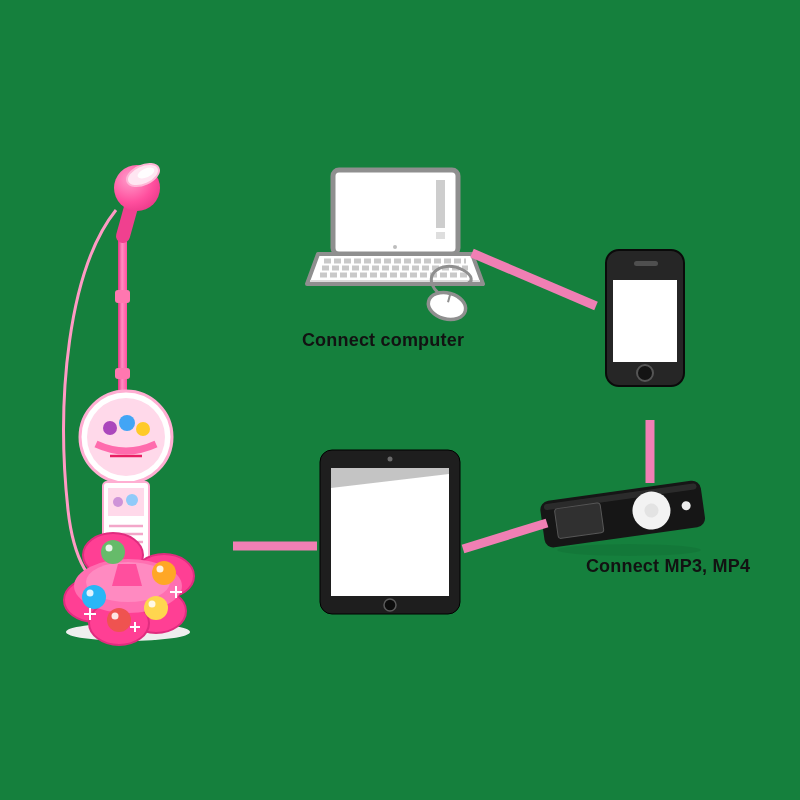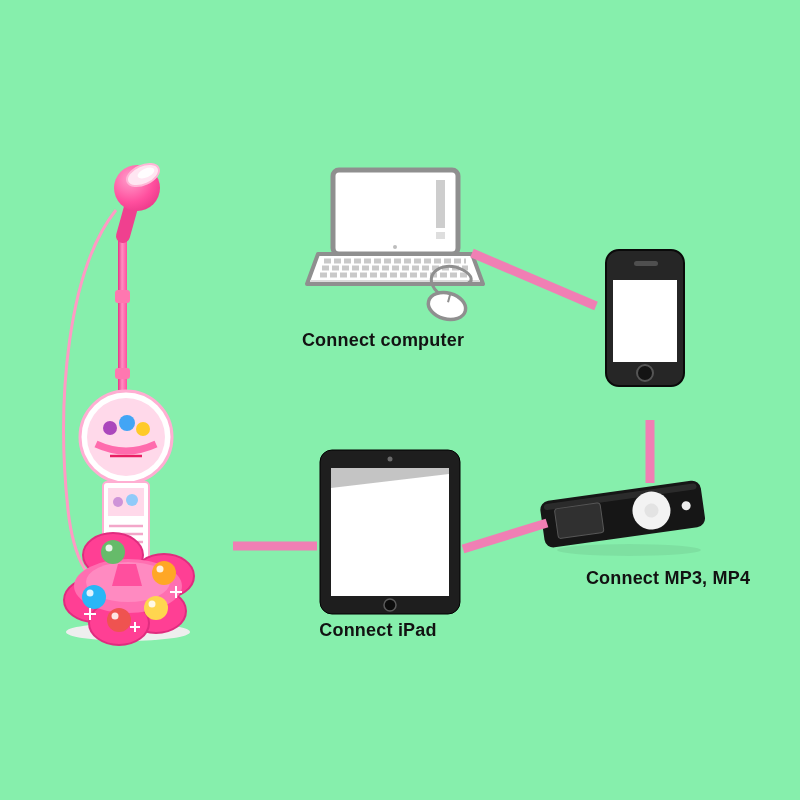--- a/index.html
+++ b/index.html
@@ -1,17 +1,17 @@
 <!DOCTYPE html>
 <html><head>
 <meta charset="utf-8">
 <style>
   html,body{margin:0;padding:0;background:#fff;}
   .canvas{
-    position:relative;width:800px;height:800px;background:#86efac;
+    position:relative;width:800px;height:800px;background:#15803d;
     overflow:hidden;font-family:"Liberation Sans",sans-serif;
   }
   .abs{position:absolute;}
   .label{
     position:absolute;font-weight:700;font-size:18px;color:#121212;
     text-align:center;letter-spacing:.2px;white-space:nowrap;
   }
   svg{display:block;}
 </style>
 </head>
@@ -139,17 +139,16 @@
   <svg class="abs" style="left:0;top:0;pointer-events:none;" width="800" height="800" viewBox="0 0 800 800">
     <line x1="472" y1="253" x2="596" y2="306" stroke-width="9" stroke="#f07fb4"></line>
     <line x1="650" y1="420" x2="650" y2="483" stroke-width="9" stroke="#f07fb4"></line>
     <line x1="233" y1="546" x2="317" y2="546" stroke-width="9" stroke="#f07fb4"></line>
     <line x1="463" y1="549" x2="547" y2="523" stroke-width="9" stroke="#f07fb4"></line>
   </svg>
 
   <div class="label" style="left:288px;top:330px;width:190px;">Connect computer</div>
 
 
-  <div class="label" style="left:298px;top:620px;width:160px;">Connect iPad</div>
 
-  <div class="label" style="left:568px;top:568px;width:200px;">Connect MP3, MP4</div>
+  <div class="label" style="left:568px;top:556px;width:200px;">Connect MP3, MP4</div>
 
 </div>
 
 </body></html>

